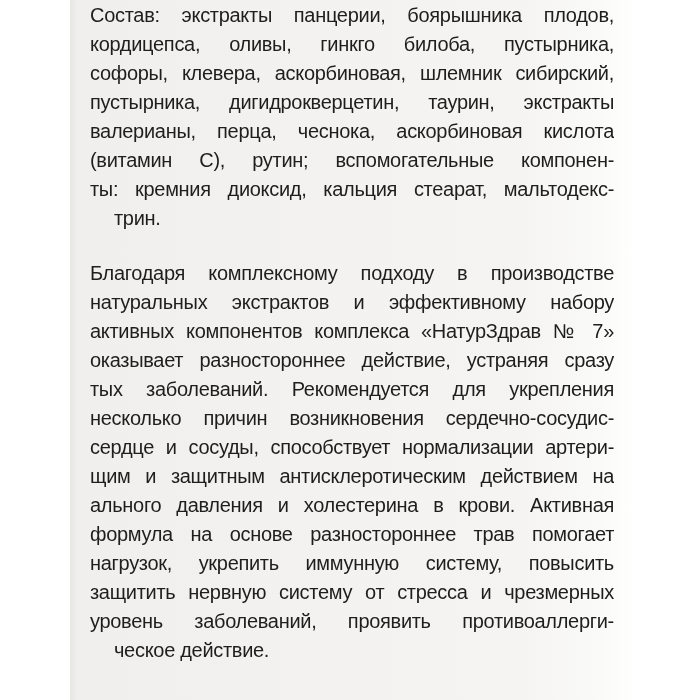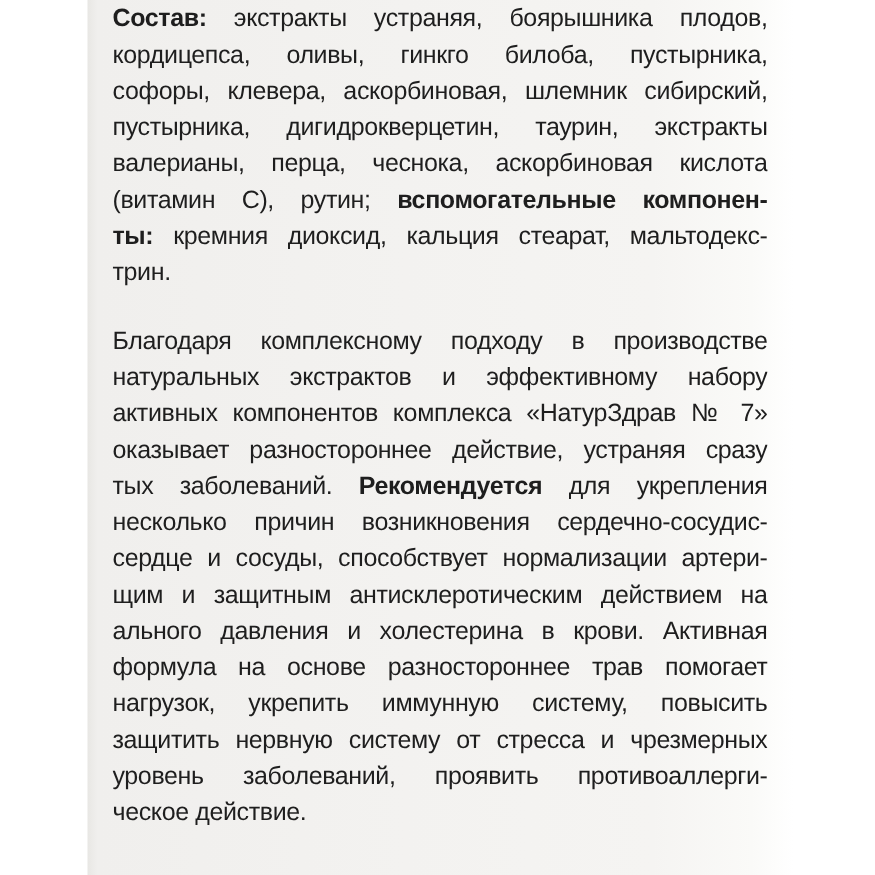--- a/index.html
+++ b/index.html
@@ -46,31 +46,32 @@
   .line {
     height: 29px;
     overflow: hidden;
     text-align: justify;
     text-align-last: justify;
     white-space: normal;
   }
   .line.noj {
     text-align: left;
     text-align-last: left;
+    margin-left: 24px;
   }
-  .b { font-weight: 700; margin-top: 45px; }
+  .b { font-weight: 400; margin-top: 45px; }
 </style>
 </head>
 <body>
 
 <div class="photo">
   <div class="label-bg"></div>
   <div class="text-block">
     <section class="para">
-        <div class="line"><span class="b">Состав:</span><span> экстракты устраняя, боярышника плодов,</span></div>
+        <div class="line"><span class="b">Состав:</span><span> экстракты панцерии, боярышника плодов,</span></div>
         <div class="line"><span>кордицепса, оливы, гинкго билоба, пустырника,</span></div>
         <div class="line"><span>софоры, клевера, аскорбиновая, шлемник сибирский,</span></div>
         <div class="line"><span>пустырника, дигидрокверцетин, таурин, экстракты</span></div>
         <div class="line"><span>валерианы, перца, чеснока, аскорбиновая кислота</span></div>
         <div class="line"><span>(витамин С), рутин; </span><span class="b">вспомогательные компонен-</span></div>
         <div class="line"><span class="b">ты:</span><span> кремния диоксид, кальция стеарат, мальтодекс-</span></div>
         <div class="line noj"><span>трин.</span></div>
       </section>
     <section class="para">
         <div class="line"><span>Благодаря комплексному подходу в производстве</span></div>

